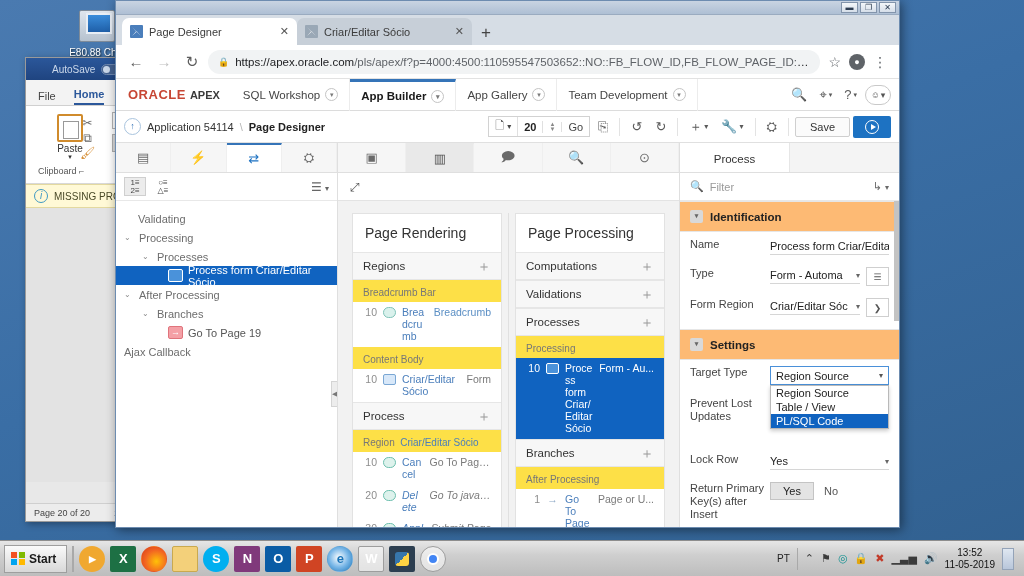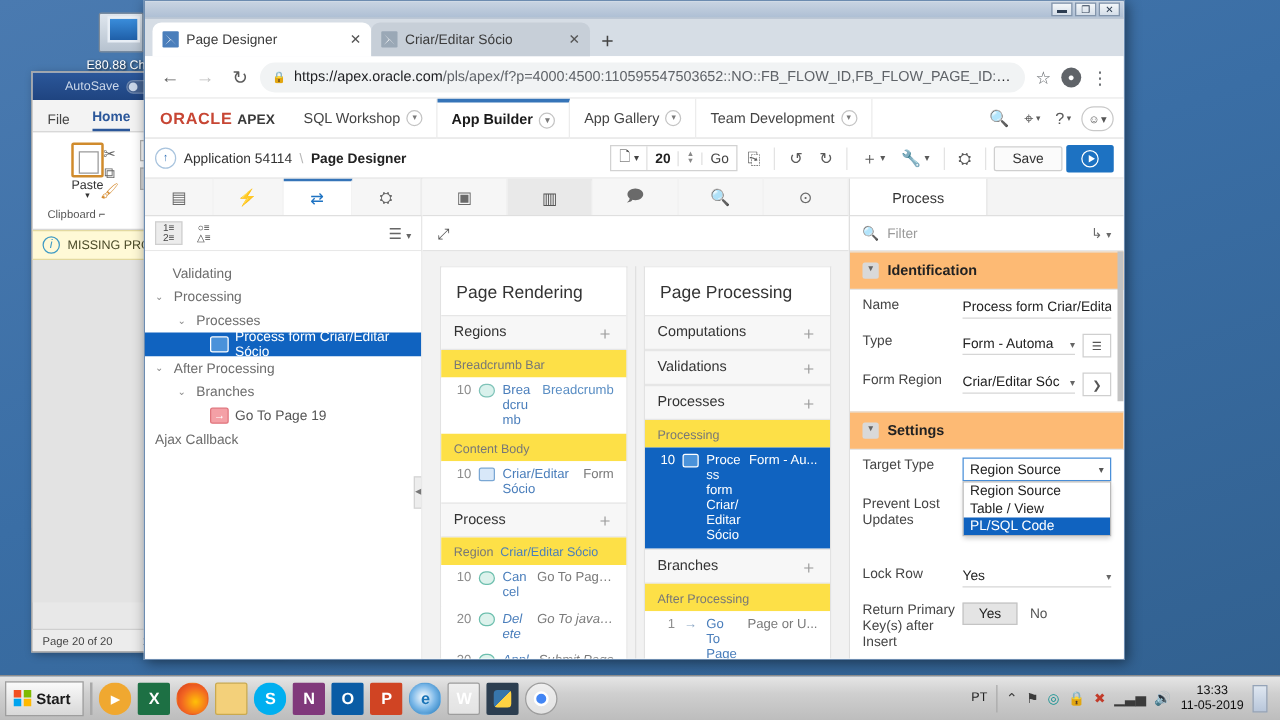--- a/index.html
+++ b/index.html
@@ -904,18 +904,18 @@
     <span>PT</span>
     <span id="tray-div"></span>
     <span class="tray-ic">⌃</span>
     <span class="tray-ic">⚑</span>
     <span class="tray-ic" style="color:#0a8f8f">◎</span>
     <span class="tray-ic" style="color:#d8a520">🔒</span>
     <span class="tray-ic" style="color:#c23b2a">✖</span>
     <span class="tray-ic">▁▃▅</span>
     <span class="tray-ic">🔊</span>
     <span id="clock">
-      <span>13:33</span><br>
+      <span>13:52</span><br>
       <span>11-05-2019</span>
     </span>
     <span id="show-desktop"></span>
   </div>
 </div>
 
 </body></html>

